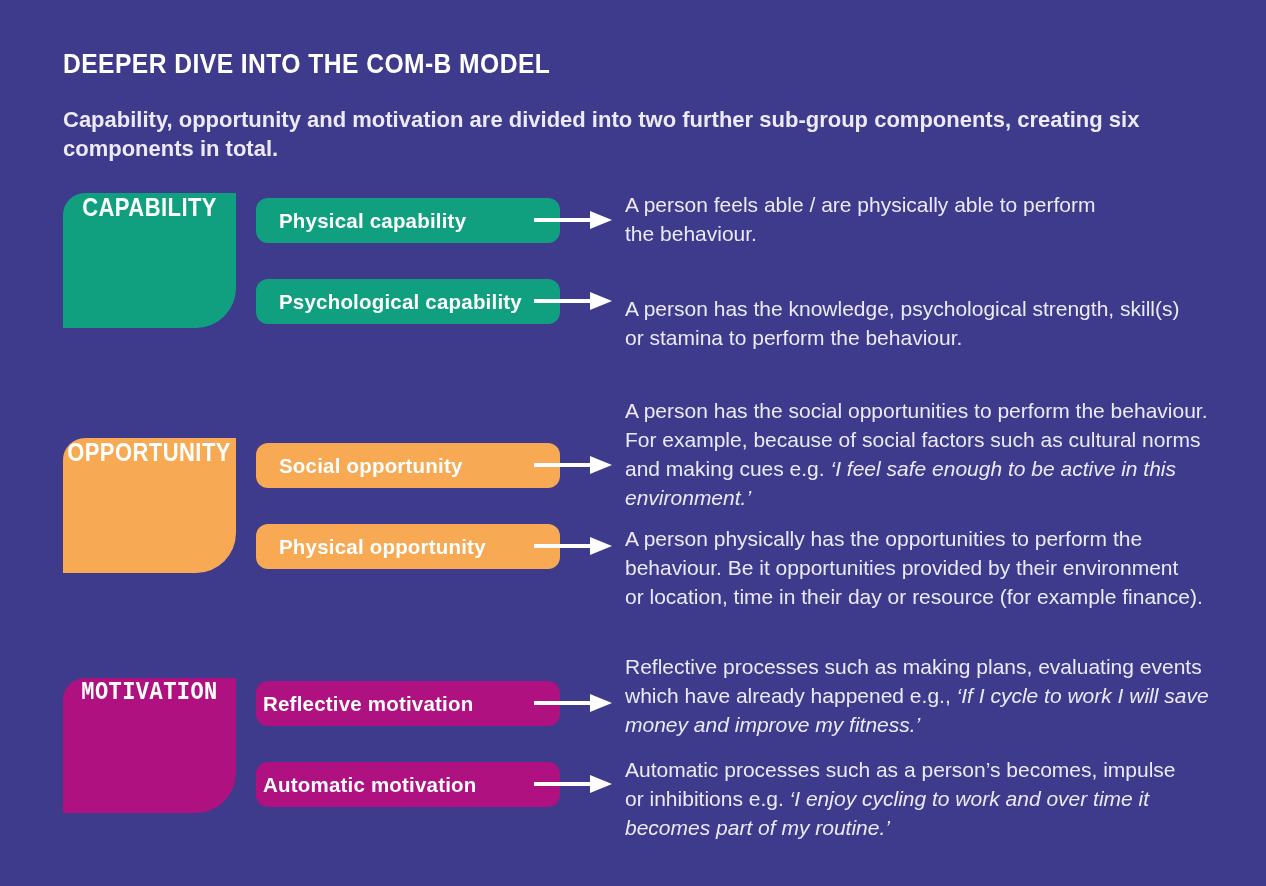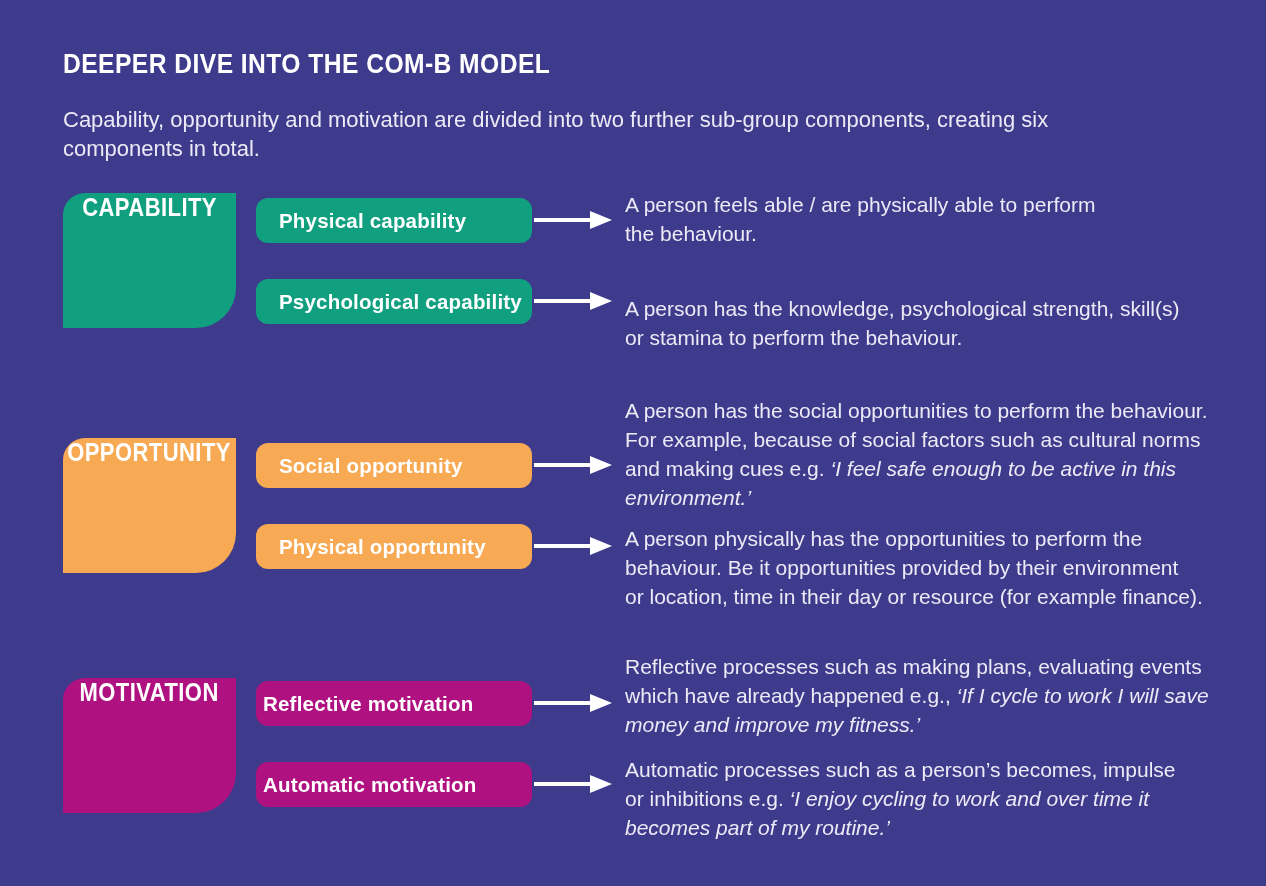--- a/index.html
+++ b/index.html
@@ -21,39 +21,39 @@
   .title{
     position:absolute;left:63px;top:48px;margin:0;
     color:var(--white);
     font-size:28px;font-weight:800;letter-spacing:.5px;
     transform:scaleX(.88);transform-origin:0 0;
     white-space:nowrap;
   }
   .intro{
     position:absolute;left:63px;top:105px;margin:0;
     color:var(--text);
-    font-size:22px;line-height:29px;font-weight:400;
+    font-size:22px;line-height:29px;font-weight:700;
   }
   .intro .iline{display:block;white-space:nowrap;}
 
   .cat{
     position:absolute;left:63px;width:173px;height:135px;
     border-radius:22px 0 40px 0;
     display:flex;justify-content:center;
   }
   .cat.cap{background:var(--cap);}
   .cat.opp{background:var(--opp);}
-  .cat.mot{background:var(--mot);}
+  .cat.mot{background:var(--mot);font-family:Liberation Mono, monospace;}
   .cat-label{
     color:var(--white);font-size:25px;font-weight:800;letter-spacing:.5px;
     transform:scaleX(.88);transform-origin:center;white-space:nowrap;
   }
 
   .pill{
-    position:absolute;left:256px;width:276px;height:45px;
+    position:absolute;left:256px;width:304px;height:45px;
     border-radius:12px;
     display:flex;align-items:center;
     padding-left:23px;box-sizing:border-box;
   }
   .pill.cap{background:var(--cap);}
   .pill.opp{background:var(--opp);}
   .pill.mot{background:var(--mot);padding-left:7px;}
   .pill-label{color:var(--white);font-size:20.5px;font-weight:700;letter-spacing:.2px;white-space:nowrap;}
 
   .arrow{position:absolute;left:534px;}

